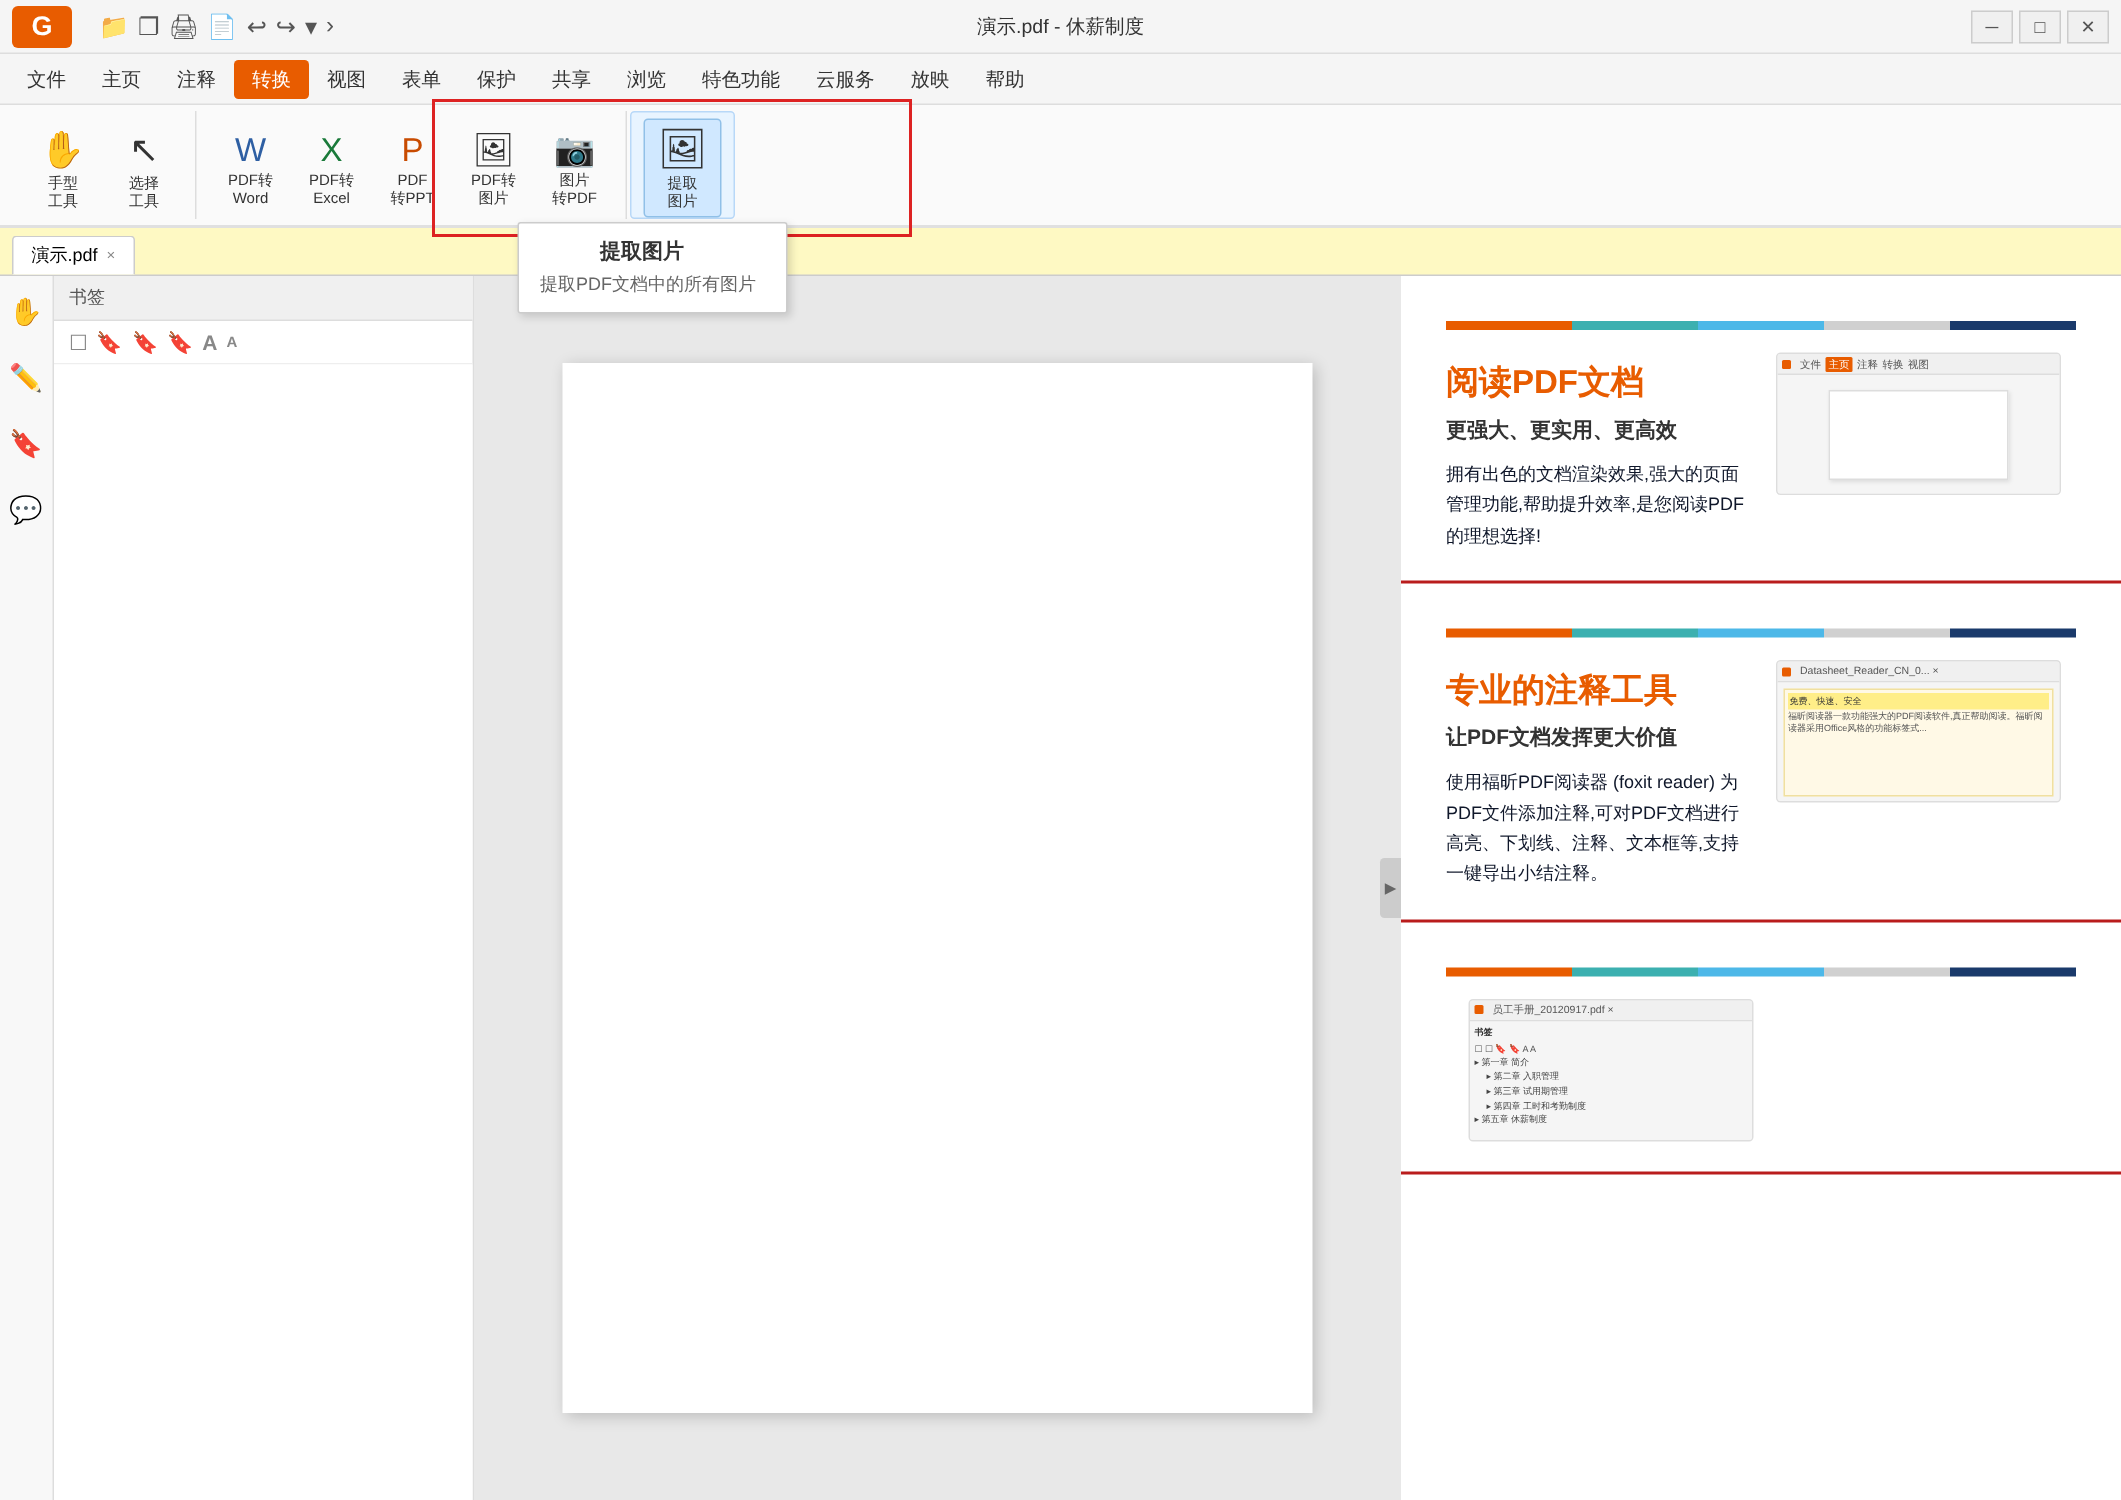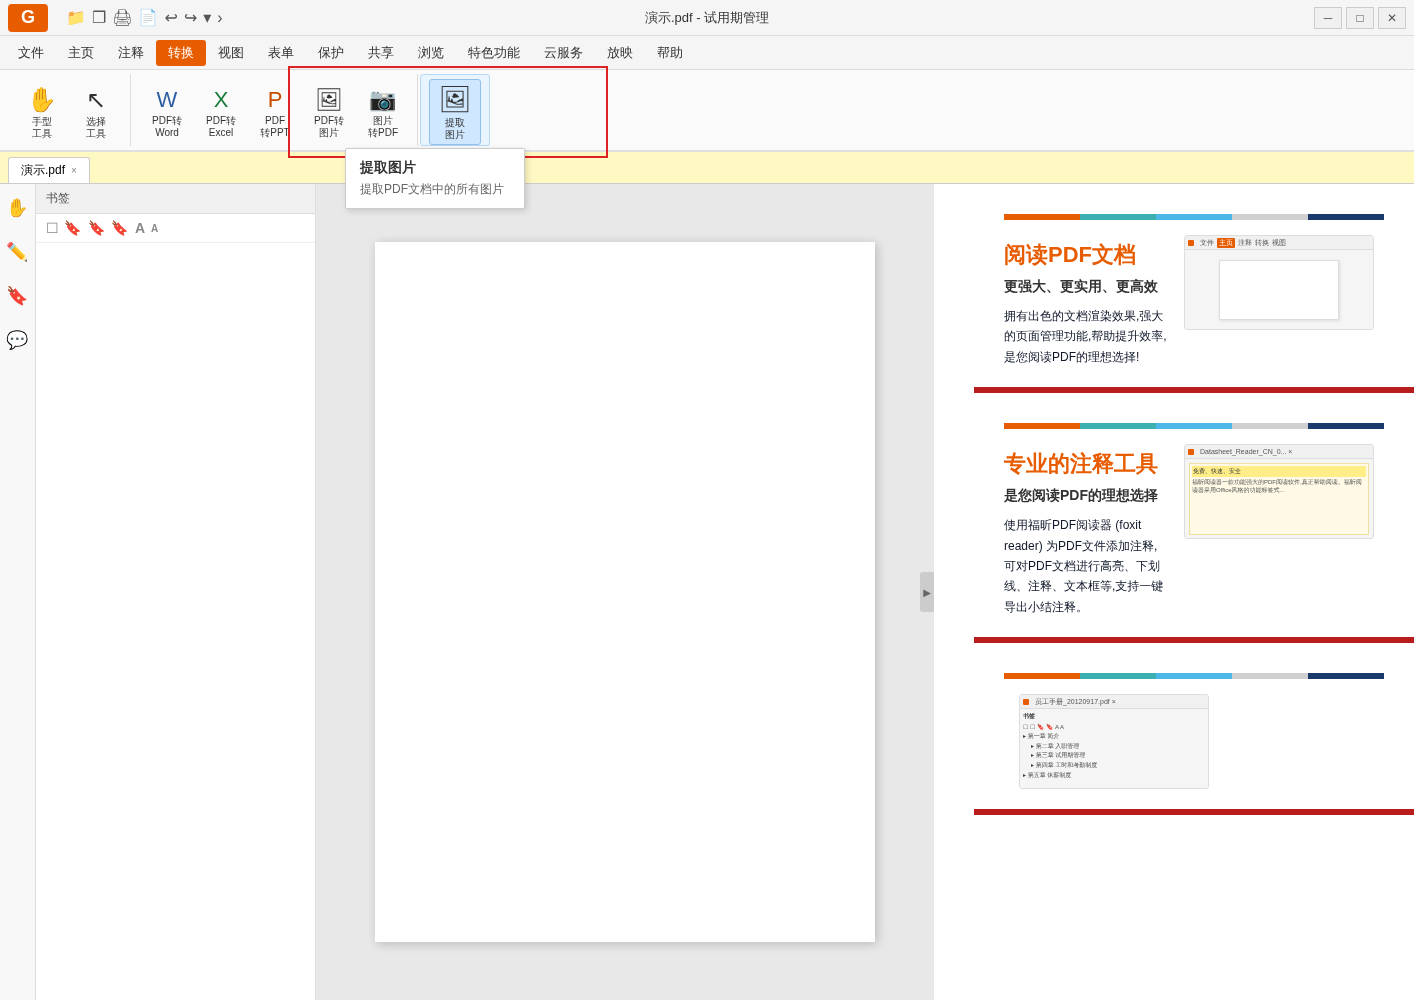--- a/index.html
+++ b/index.html
@@ -22,21 +22,21 @@
     
     #ribbon { height: 82px; background: #fafafa; border-bottom: 2px solid #e0e0e0; display: flex; align-items: center; padding: 4px 8px; gap: 2px; position: relative; }
     .ribbon-group { display: flex; align-items: flex-end; gap: 2px; padding: 0 8px; border-right: 1px solid #ddd; height: 72px; position: relative; }
     .ribbon-group:last-child { border-right: none; }
     .ribbon-btn { display: flex; flex-direction: column; align-items: center; justify-content: center; width: 52px; height: 66px; cursor: pointer; border-radius: 3px; padding: 4px 2px; font-size: 11px; color: #333; text-align: center; }
     .ribbon-btn .icon { font-size: 24px; margin-bottom: 2px; }
     .ribbon-btn .label { font-size: 10px; line-height: 1.2; white-space: pre-line; }
 
     
     #tooltip { position: absolute; top: 78px; left: 345px; background: white; border: 1px solid #ccc; box-shadow: 2px 2px 6px rgba(0,0,0,0.15); padding: 10px 14px; z-index: 100; min-width: 180px; border-radius: 2px; }
-    #tooltip .tip-title { font-size: 14px; font-weight: bold; color: #333; margin-bottom: 4px; }
+    #tooltip .tip-title { font-size: 14px; font-weight: bold; color: #333; margin-bottom: 4px; margin-left: 40px; }
     #tooltip .tip-desc { font-size: 12px; color: #666; }
 
     
     #tabbar { height: 32px; background: #fef9c3; display: flex; align-items: flex-end; padding: 0 8px; border-bottom: 1px solid #ccc; }
     .tab { display: flex; align-items: center; padding: 4px 12px; font-size: 12px; background: white; border: 1px solid #ccc; border-bottom: none; border-radius: 3px 3px 0 0; cursor: pointer; gap: 6px; }
     .tab .close-tab { font-size: 10px; color: #888; cursor: pointer; }
 
     
     #main { display: flex; height: calc(1000px - 36px - 34px - 82px - 32px); }
 
@@ -50,21 +50,21 @@
     #left-panel { width: 36px; background: #f8f8f8; border-right: 1px solid #ddd; display: flex; flex-direction: column; align-items: center; padding-top: 10px; gap: 16px; }
     .left-icon { width: 28px; height: 28px; display: flex; align-items: center; justify-content: center; font-size: 18px; color: #888; cursor: pointer; }
 
     
     #content { flex: 1; background: #e8e8e8; display: flex; align-items: center; justify-content: center; overflow: hidden; }
     #pdf-preview { width: 500px; height: 700px; background: white; box-shadow: 2px 2px 10px rgba(0,0,0,0.2); }
 
     
     #right-panel { width: 480px; background: white; overflow: hidden; display: flex; flex-direction: column; }
     .doc-preview { flex: 1; overflow-y: auto; padding: 0; }
-    .doc-section { padding: 30px 30px 20px 30px; border-bottom: 6px solid #b91c1c; position: relative; margin-left: 40px; }
+    .doc-section { padding: 30px 30px 20px 30px; border-bottom: 2px solid #b91c1c; position: relative; }
     .section-title { font-size: 22px; font-weight: bold; color: #e85c00; margin-bottom: 8px; margin-top: 10px; }
     .section-subtitle { font-size: 14px; font-weight: bold; color: #333; margin-bottom: 10px; }
     .section-text { font-size: 12px; color: #0f172a; line-height: 1.7; }
 
     
     #collapse-handle { position: absolute; right: 478px; top: 50%; transform: translateY(-50%); width: 14px; height: 40px; background: #ddd; border-radius: 3px 0 0 3px; display: flex; align-items: center; justify-content: center; cursor: pointer; z-index: 10; }
 
     .ribbon-highlight { background: #e8f4ff; border: 1px solid #b0d0f0; }
 
     
@@ -83,21 +83,21 @@
   <div class="toolbar-icons">
     <span>📁</span>
     <span>❐</span>
     <span>🖨</span>
     <span>📄</span>
     <span>↩</span>
     <span>↪</span>
     <span>▾</span>
     <span>›</span>
   </div>
-  <div class="title-text">演示.pdf - 试用期管理</div>
+  <div class="title-text">演示.pdf - 休薪制度</div>
   <div class="win-controls">
     <div class="win-btn">─</div>
     <div class="win-btn">□</div>
     <div class="win-btn">✕</div>
   </div>
 </div>
 
 <div id="menubar">
   <div class="menu-item">文件</div>
   <div class="menu-item">主页</div>
@@ -244,21 +244,21 @@
         <div class="accent-bar">
           <div class="accent-seg" style="background:#e85c00;"></div>
           <div class="accent-seg" style="background:#3cb0b0;"></div>
           <div class="accent-seg" style="background:#4db8e8;"></div>
           <div class="accent-seg" style="background:#d0d0d0;"></div>
           <div class="accent-seg" style="background:#1a3a6b;"></div>
         </div>
         <div style="display:flex; margin-top:10px;">
           <div style="flex:1;">
             <div class="section-title">专业的注释工具</div>
-            <div class="section-subtitle">是您阅读PDF的理想选择</div>
+            <div class="section-subtitle">让PDF文档发挥更大价值</div>
             <div class="section-text">使用福昕PDF阅读器 (foxit reader) 为PDF文件添加注释,可对PDF文档进行高亮、下划线、注释、文本框等,支持一键导出小结注释。</div>
           </div>
           <div style="width:200px; margin-left:15px;">
             <div class="mini-app">
               <div class="mini-app-bar">
                 <div class="mini-dot"></div>
                 <div style="flex:1; font-size:7px; color:#555; margin-left:4px;">Datasheet_Reader_CN_0... ×</div>
               </div>
               <div style="background:#f5f5f5; height:80px; padding:4px;">
                 <div style="background:#fff9e6; height:100%; border:1px solid #f0e0a0; font-size:7px; color:#a87828; padding:2px; overflow:hidden;">

